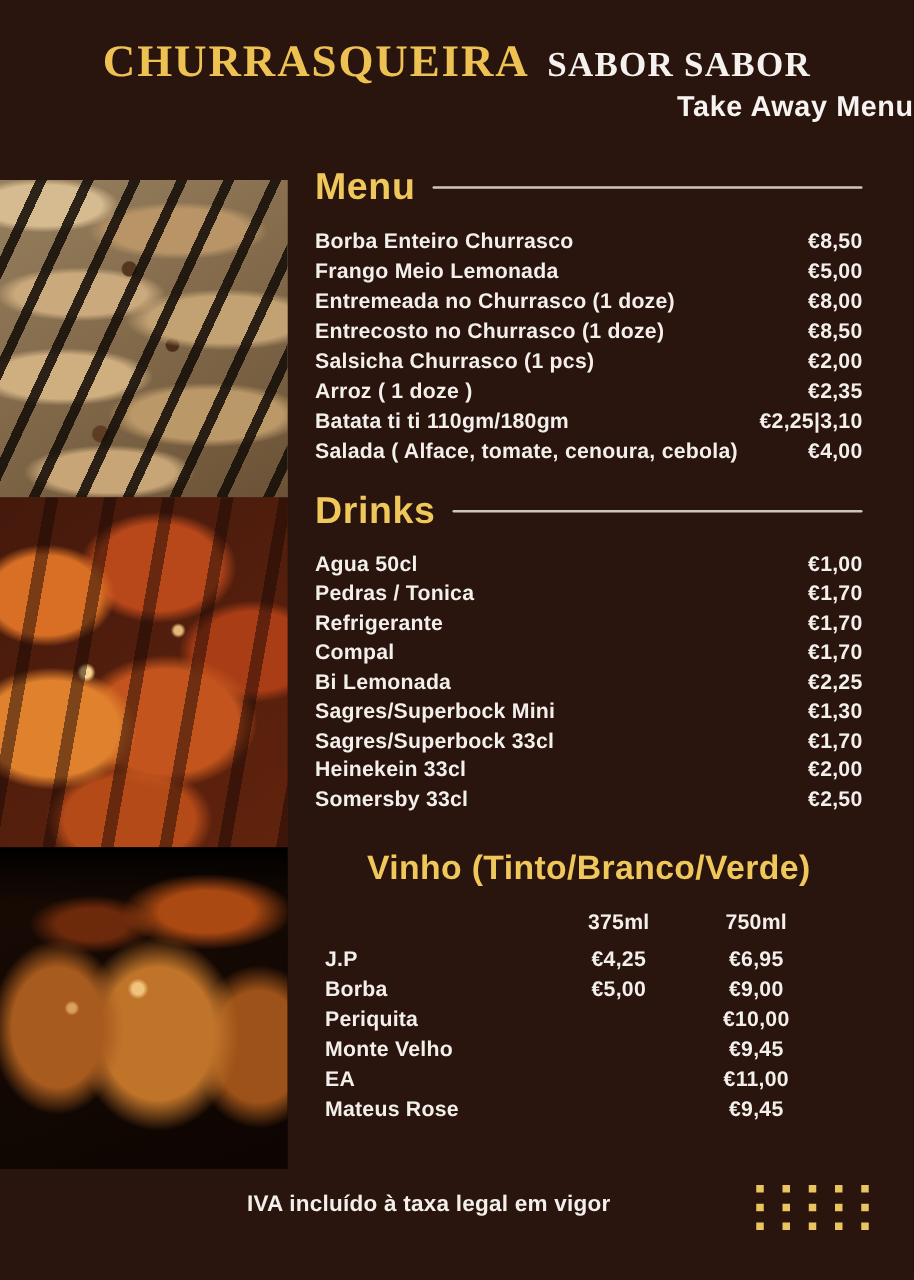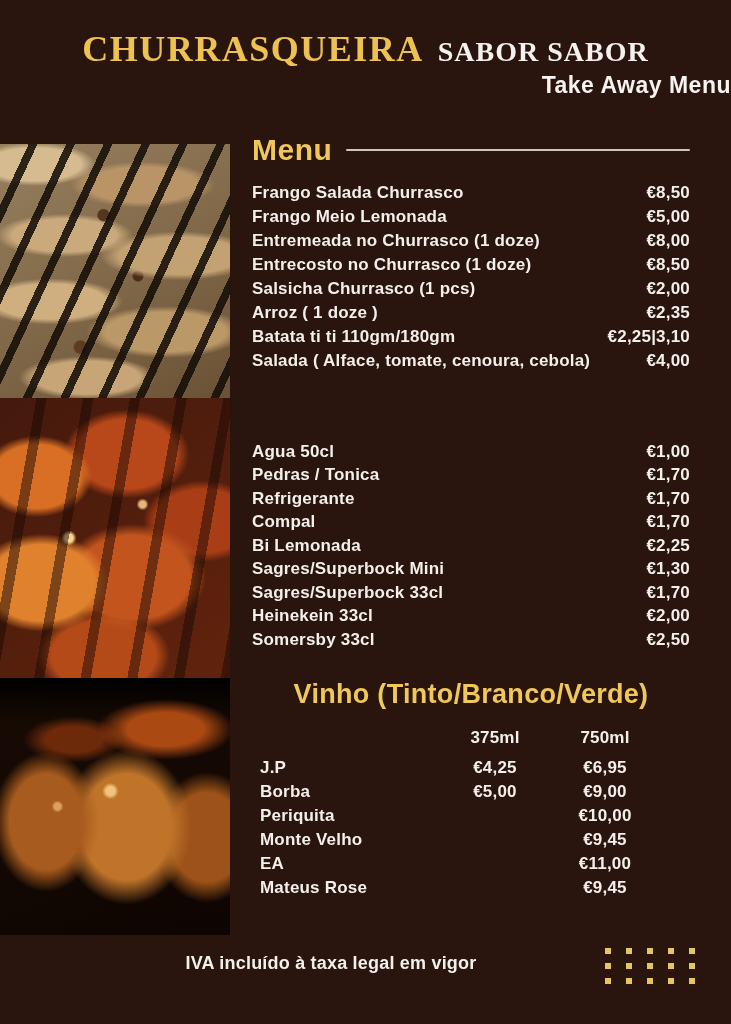--- a/index.html
+++ b/index.html
@@ -117,21 +117,21 @@
     height:24px;display:flex;align-items:center;
     font-size:17px;font-weight:bold;letter-spacing:.2px;color:#f3efeb;
     white-space:nowrap;
   }
   .wine-grid .c{justify-content:center;}
   #wine-headers{top:726px;}
   #wine-rows{top:756px;}
 
   
   .footer-note{
-    position:absolute;left:0;top:953px;width:662px;
+    position:absolute;left:12px;top:953px;width:662px;
     text-align:center;
     font-size:18px;font-weight:bold;letter-spacing:.2px;color:#f3efeb;
   }
   .dots{
     position:absolute;left:605px;top:948px;
     display:grid;grid-template-columns:repeat(5,6px);
     column-gap:15px;row-gap:9px;
   }
   .dots span{width:6px;height:6px;background:#e9c55f;display:block;}
 </style>
@@ -150,21 +150,21 @@
   <div class="photo photo-chicken"></div>
 
   <div class="content">
 
     <div class="section-heading" style="top:133px;">
       <span class="title">Menu</span>
       <span class="rule"></span>
     </div>
     <div class="item-list" style="top:181px;" id="menu-list">
         <div class="item-row">
-          <span class="item-name">Frango Salada Churrasco</span>
+          <span class="item-name">Borba Enteiro Churrasco</span>
           <span class="item-price">€8,50</span>
         </div>
         <div class="item-row">
           <span class="item-name">Frango Meio Lemonada</span>
           <span class="item-price">€5,00</span>
         </div>
         <div class="item-row">
           <span class="item-name">Entremeada no Churrasco (1 doze)</span>
           <span class="item-price">€8,00</span>
         </div>
@@ -183,20 +183,24 @@
         <div class="item-row">
           <span class="item-name">Batata ti ti 110gm/180gm</span>
           <span class="item-price">€2,25|3,10</span>
         </div>
         <div class="item-row">
           <span class="item-name">Salada ( Alface, tomate, cenoura, cebola)</span>
           <span class="item-price">€4,00</span>
         </div>
       </div>
 
+    <div class="section-heading" style="top:392px;">
+      <span class="title">Drinks</span>
+      <span class="rule"></span>
+    </div>
     <div class="item-list" style="top:440px;" id="drinks-list">
         <div class="item-row">
           <span class="item-name">Agua 50cl</span>
           <span class="item-price">€1,00</span>
         </div>
         <div class="item-row">
           <span class="item-name">Pedras / Tonica</span>
           <span class="item-price">€1,70</span>
         </div>
         <div class="item-row">

